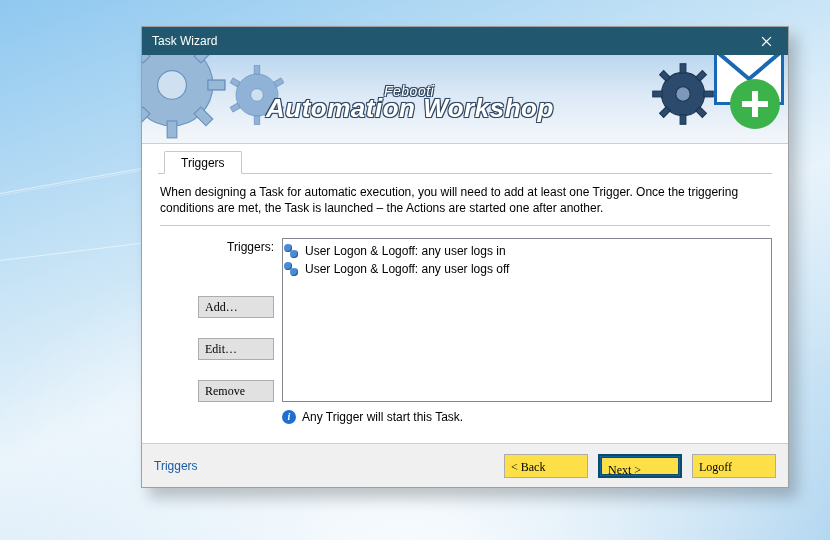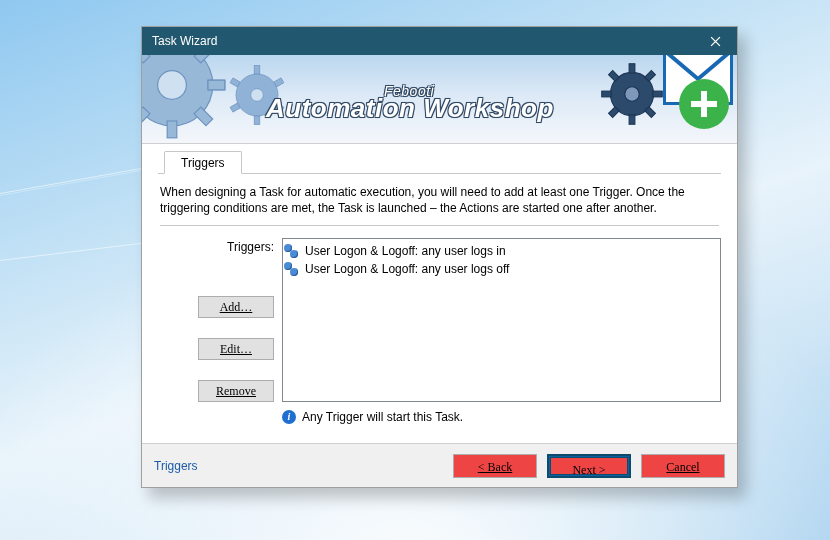--- a/index.html
+++ b/index.html
@@ -9,21 +9,21 @@
     background: radial-gradient(ellipse 900px 700px at 50% 110%, #ffffff 0%, rgba(255,255,255,0) 55%),
                 linear-gradient(160deg, #8fc8f0 0%, #c8e4f6 35%, #e8f3fb 55%, #cfe6f6 75%, #a6d0ee 100%);
   }
   .ray { position:absolute; background:rgba(255,255,255,0.55); transform-origin: left center; }
   .r1 { left:-40px; top:200px; width:520px; height:1px; transform:rotate(-10deg); box-shadow:0 2px 0 rgba(255,255,255,0.3);}
   .r2 { left:-40px; top:265px; width:560px; height:1px; transform:rotate(-7deg);}
   .r3 { right:-40px; top:330px; width:260px; height:1px; transform:rotate(188deg);}
   .r4 { right:-40px; top:380px; width:300px; height:1px; transform:rotate(186deg);}
 
   .window {
-    position:absolute; left:141px; top:26px; width:597px; height:462px;
+    position:absolute; left:141px; top:26px; width:648px; height:462px;
     background:#fff; border:1px solid #9f9f9f;
     box-shadow: 8px 10px 14px rgba(0,0,0,0.22);
     display:flex; flex-direction:column;
   }
   .titlebar {
     height:28px; background:#22586f; color:#fff; display:flex; align-items:center;
     padding:0 0 0 10px; flex:0 0 auto;
   }
   .titlebar .title { font-size:12px; }
   .titlebar .gap { flex:1; }
@@ -59,40 +59,40 @@
     line-height:22px; background:#fff; border:1px solid #c7c7c7; border-bottom:1px solid #fff;
     border-radius:2px 2px 0 0; font-size:12px;
   }
   .desc { margin:10px 2px 6px 2px; font-size:12px; color:#000; line-height:1.35; border-bottom:1px solid #c7c7c7; padding-bottom:9px;}
 
   .mid { display:flex; gap:8px; padding-top:6px; }
   .leftcol { width:116px; display:flex; flex-direction:column; gap:20px; align-items:flex-end; }
   .leftcol .lbl { align-self:flex-end; font-size:12px; margin-top:2px; }
   .leftcol .spacer { flex:1; }
   .wbtn {
-    width:76px; height:22px; line-height:20px; text-align:center; font:12px "Segoe UI";
-    background:#e1e1e1; border:1px solid #adadad; cursor:default;text-decoration:underline;
+    width:76px; height:22px; line-height:20px; text-align:left; font:12px "Segoe UI";
+    background:#e1e1e1; border:1px solid #adadad; cursor:default;
   }
   .listbox {
     flex:1; height:164px; border:1px solid #828790; background:#fff; padding:3px 0;
   }
   .item { display:flex; align-items:center; gap:6px; height:18px; font-size:12px;}
   .picon { width:16px; height:16px; position:relative; flex:0 0 auto;}
   .picon .h1,.picon .h2{ position:absolute; width:8px; height:8px; border-radius:50%; background:#4a8bd6; box-shadow:inset -1px -1px 0 #2e5e9a;}
   .picon .h1{ left:1px; top:1px;} .picon .h2{ left:7px; top:7px;}
   .infoline { display:flex; align-items:center; gap:6px; margin-left:124px; margin-top:8px; font-size:12px;}
   .info-ic { width:14px; height:14px; border-radius:50%; background:#1f6fd0; color:#fff; font:bold 10px/14px Georgia; text-align:center; display:inline-block; font-style:italic;}
 
   .footer {
     height:44px; flex:0 0 auto; border-top:1px solid #cfcfcf; background:#f0f0f0;
     display:flex; align-items:center; padding:0 12px; gap:10px;
   }
   .footer .gap {flex:1;}
   .hint-link { color:#1a5aa8; cursor:pointer; font-size:12px;}
-  .footer .wbtn { width:84px; height:24px; line-height:22px; background:#ef4444;}
+  .footer .wbtn { width:84px; height:24px; line-height:22px; background:#fde047;}
   .footer .primary { border:4px solid #0c4a6e; outline:1px solid #0a64a4; outline-offset:-3px;}
 </style>
 </head>
 <body>
 
 <div class="desktop">
   <div class="ray r1"></div>
   <div class="ray r2"></div>
   <div class="ray r3"></div>
   <div class="ray r4"></div>
@@ -199,16 +199,16 @@
         <span class="info-ic">i</span>
         <span>Any Trigger will start this Task.</span>
       </div>
     </div>
 
     <div class="footer">
       <span class="hint-link">Triggers</span>
       <span class="gap"></span>
       <button class="wbtn">&lt; Back</button>
       <button class="wbtn primary">Next &gt;</button>
-      <button class="wbtn">Cancel</button>
+      <button class="wbtn">Logoff</button>
     </div>
   </div>
 </div>
 
 </body></html>

